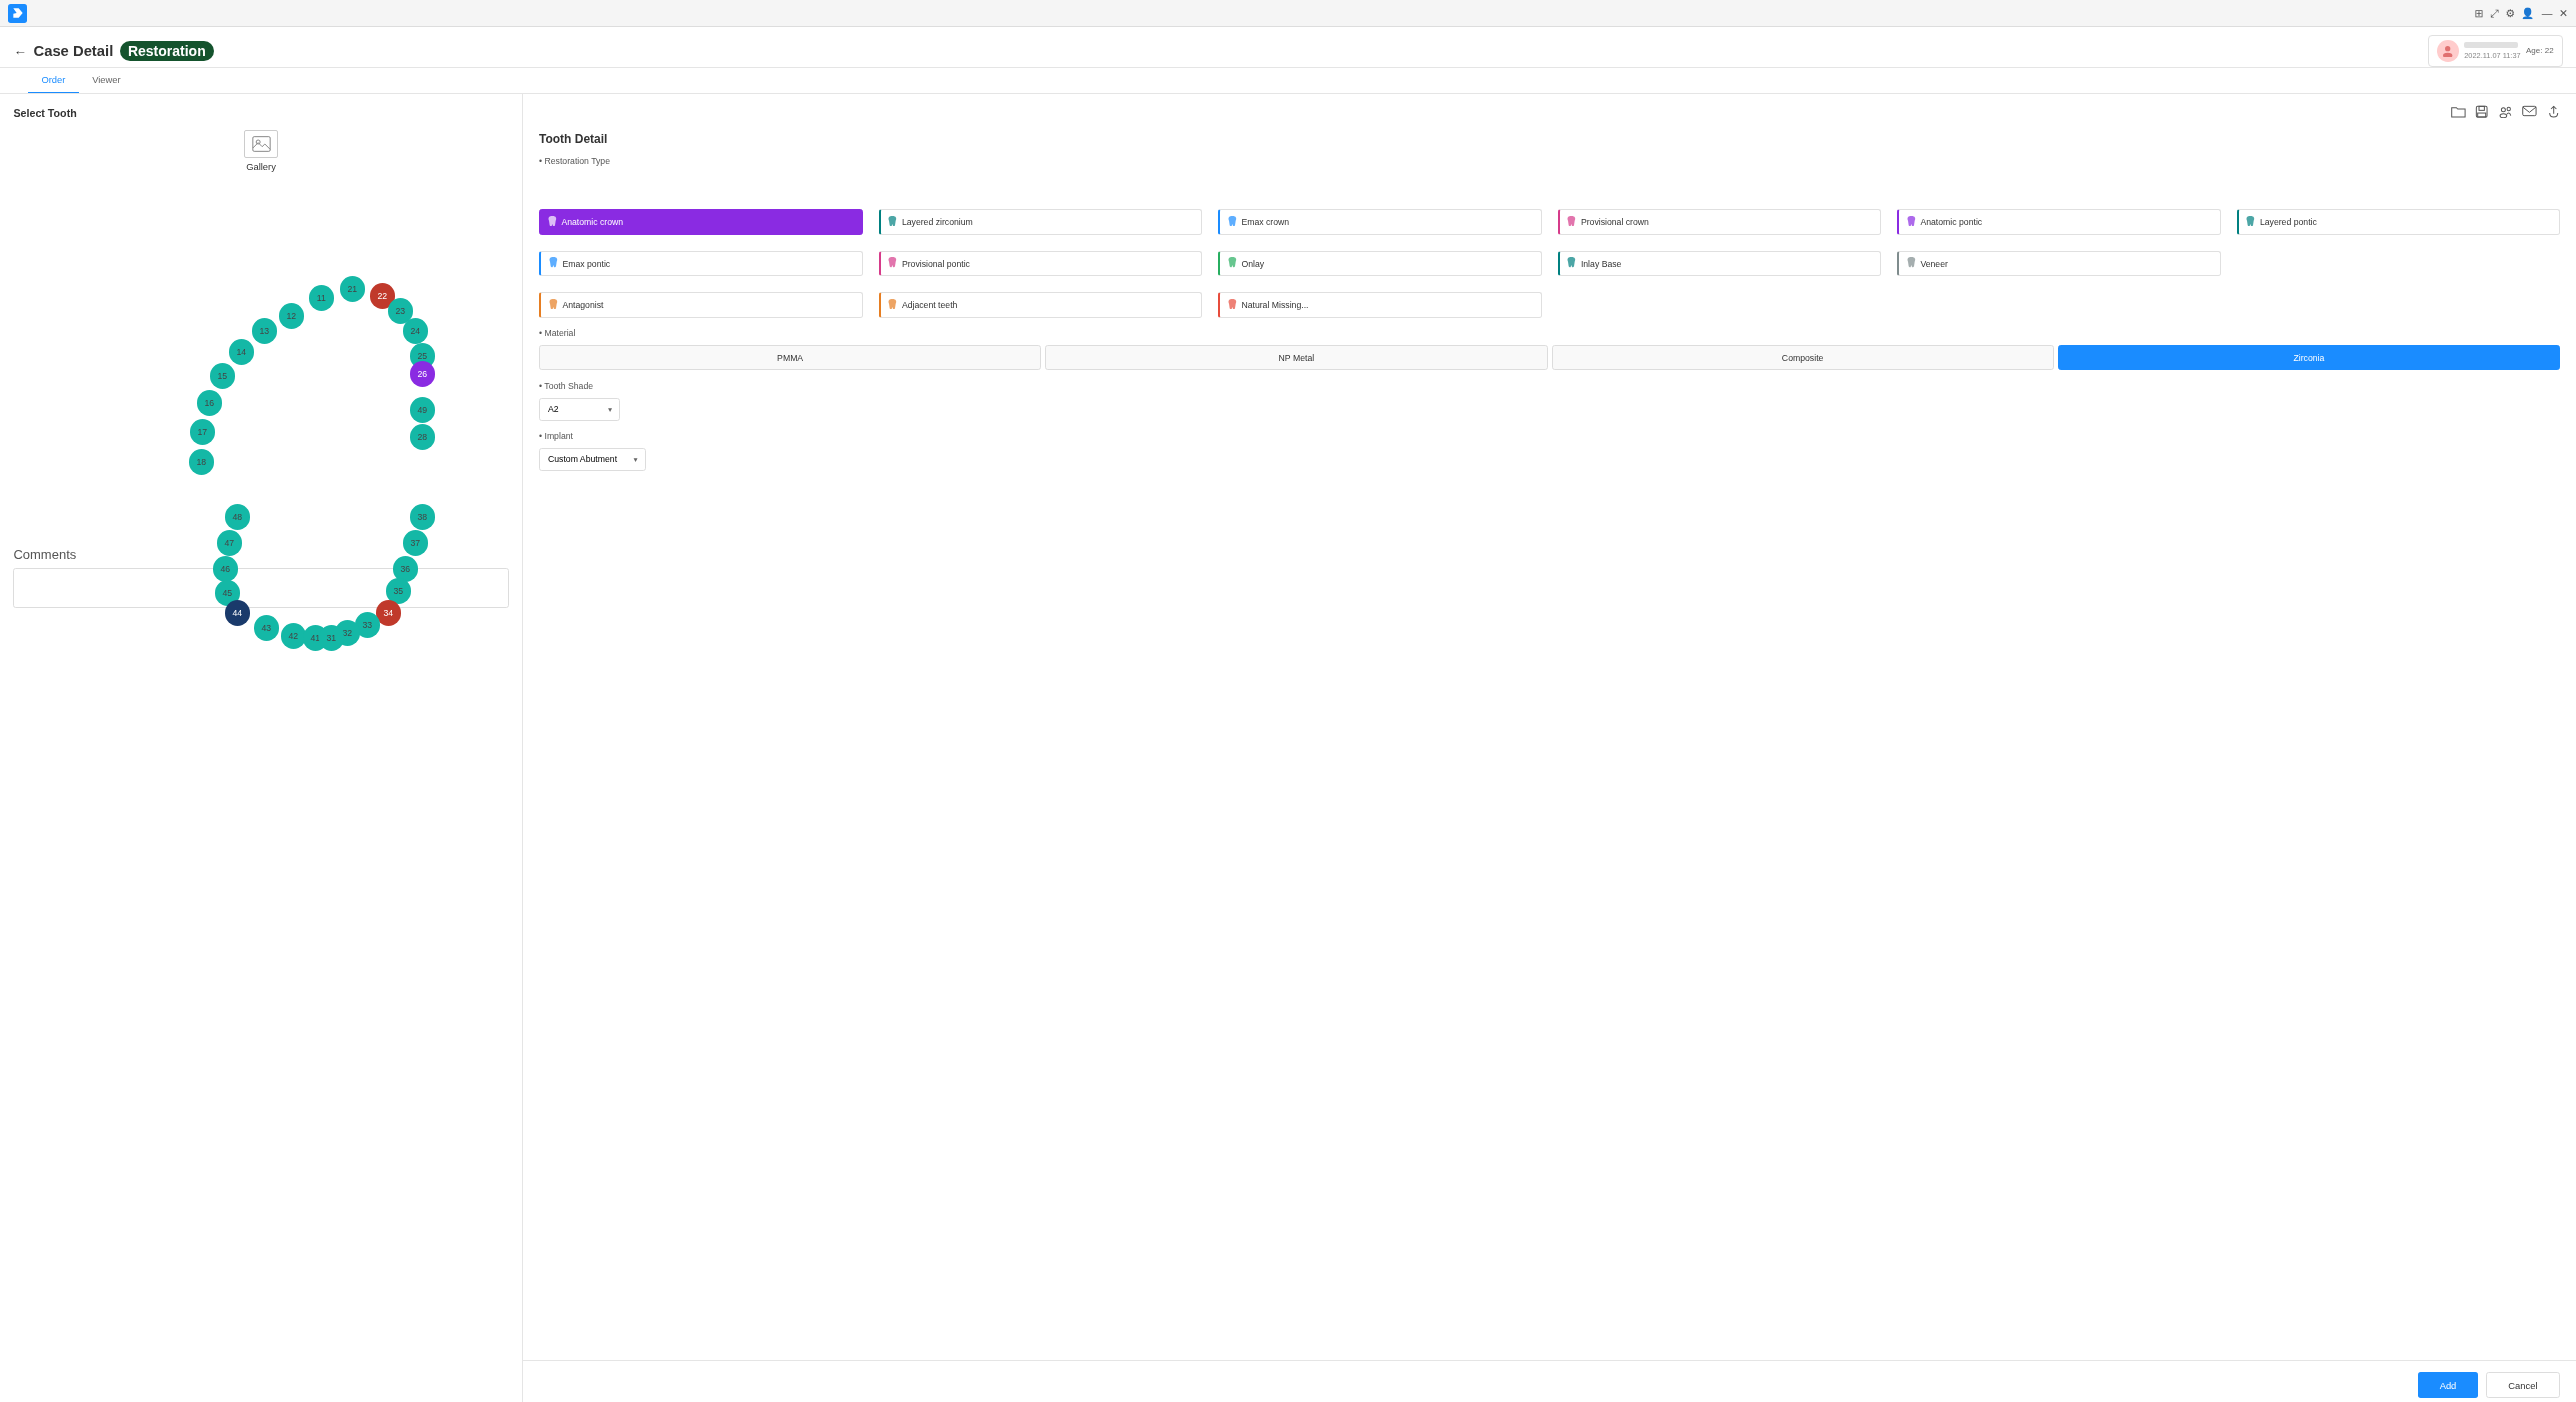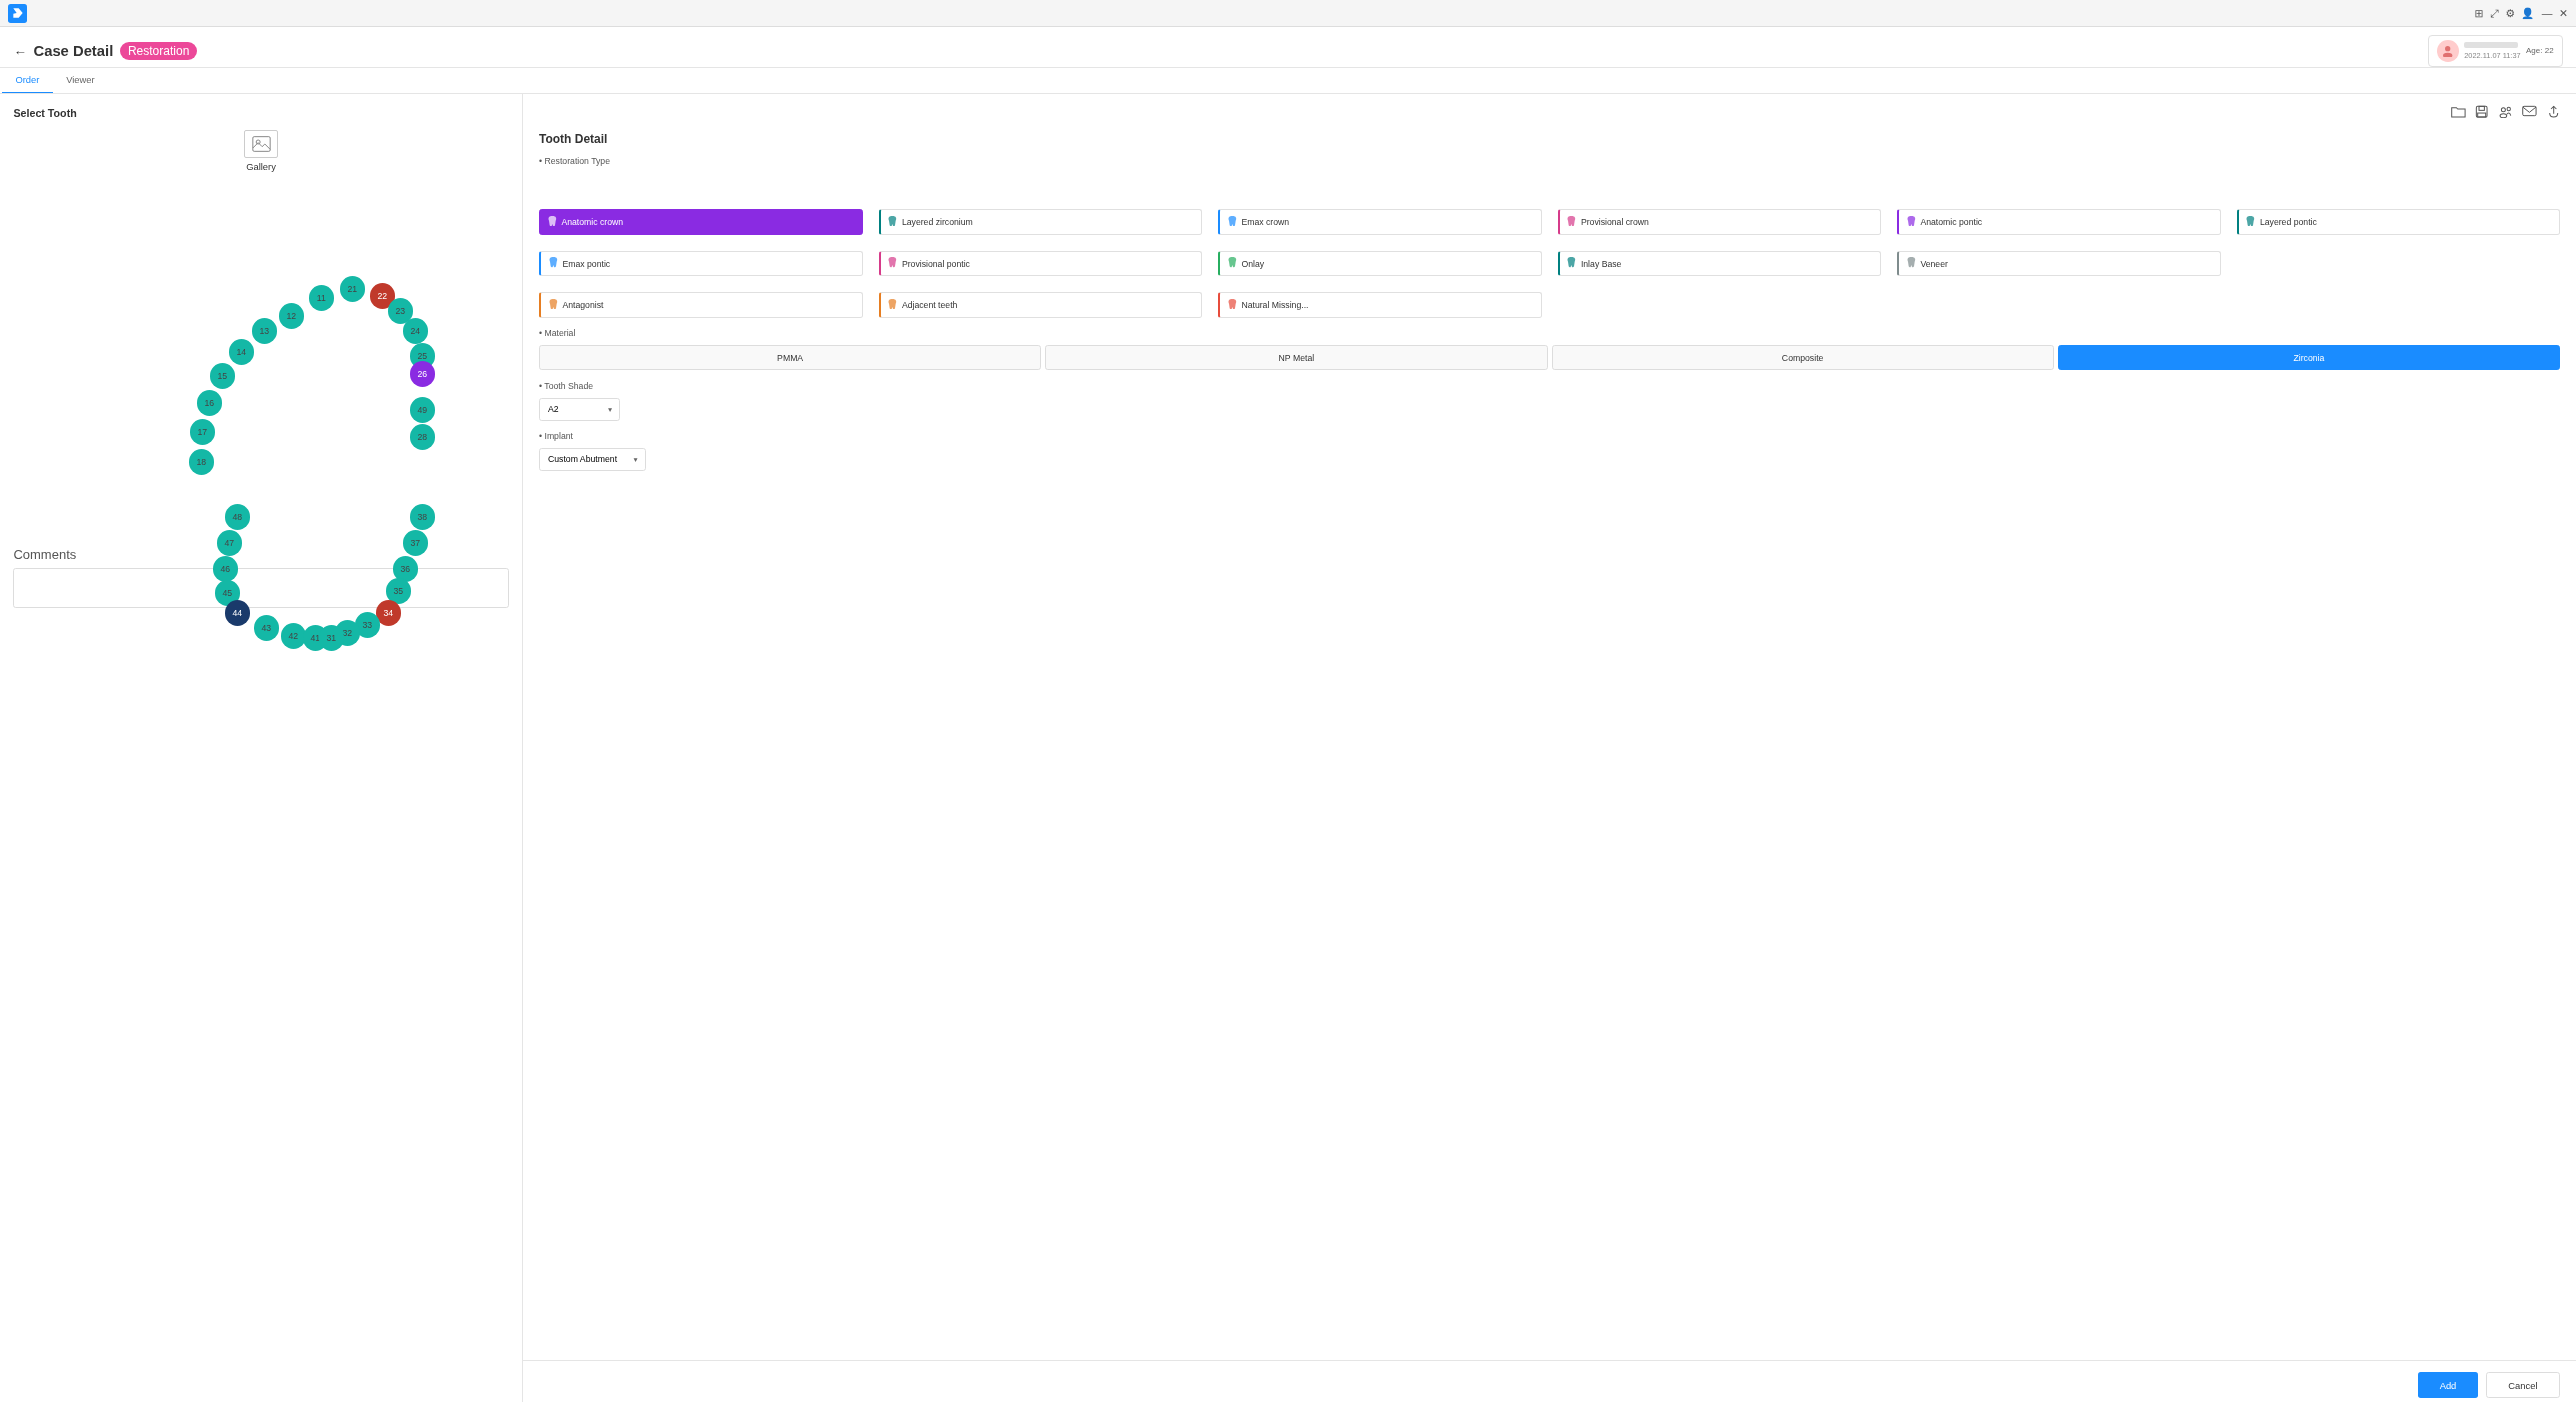--- a/index.html
+++ b/index.html
@@ -17,30 +17,30 @@
     .window-btn { font-size: 12px; cursor: pointer; color: #555; }
 
     
     #header {
       display: flex; align-items: center; justify-content: space-between;
       padding: 8px 13.4px 0 13.4px; border-bottom: 0.7px solid #e5e5e5;
     }
     .header-left { display: flex; align-items: center; gap: 6.7px; }
     .back-btn { font-size: 13.4px; cursor: pointer; color: #333; }
     .page-title { font-size: 14.8px; font-weight: 600; }
-    .badge-restoration { background: #ec4899; color: white; border-radius: 13.4px; padding: 2px 8px; font-size: 12px; font-weight: 400; }
+    .badge-restoration { background: #14532d; color: white; border-radius: 13.4px; padding: 2px 8px; font-size: 14px; font-weight: 700; }
     .header-right { display: flex; align-items: center; gap: 8px; }
     .patient-card { display: flex; align-items: center; gap: 5.4px; border: 0.7px solid #e0e0e0; border-radius: 4px; padding: 4px 8px; }
     .patient-avatar { width: 21.5px; height: 21.5px; border-radius: 50%; background: #ffcccc; display: flex; align-items: center; justify-content: center; }
     .patient-info .name { background: #e0e0e0; width: 54px; height: 6.7px; border-radius: 2px; }
     .patient-info .date { font-size: 7.4px; color: #888; margin-top: 2.7px; }
     .patient-age { font-size: 8px; color: #666; white-space: nowrap; }
 
     
-    .tabs { display: flex; gap: 0; padding: 0 2px; border-bottom: 0.7px solid #e5e5e5; }
+    .tabs { display: flex; gap: 0; padding: 0 28px; border-bottom: 0.7px solid #e5e5e5; }
     .tab { padding: 6.7px 13.4px; cursor: pointer; font-size: 9.4px; color: #666; border-bottom: 1.3px solid transparent; }
     .tab.active { color: #1a8cff; border-bottom: 1.3px solid #1a8cff; font-weight: 500; }
 
     
     #main { display: flex; height: calc(100vh - 87px); }
 
     
     #left-panel { width: 523px; padding: 13.4px; border-right: 0.7px solid #e5e5e5; overflow-y: auto; }
     .section-title { font-size: 10.7px; font-weight: 600; margin-bottom: 10.7px; }
     .gallery-btn { display: flex; flex-direction: column; align-items: center; gap: 2.7px; cursor: pointer; margin-bottom: 13.4px; }

